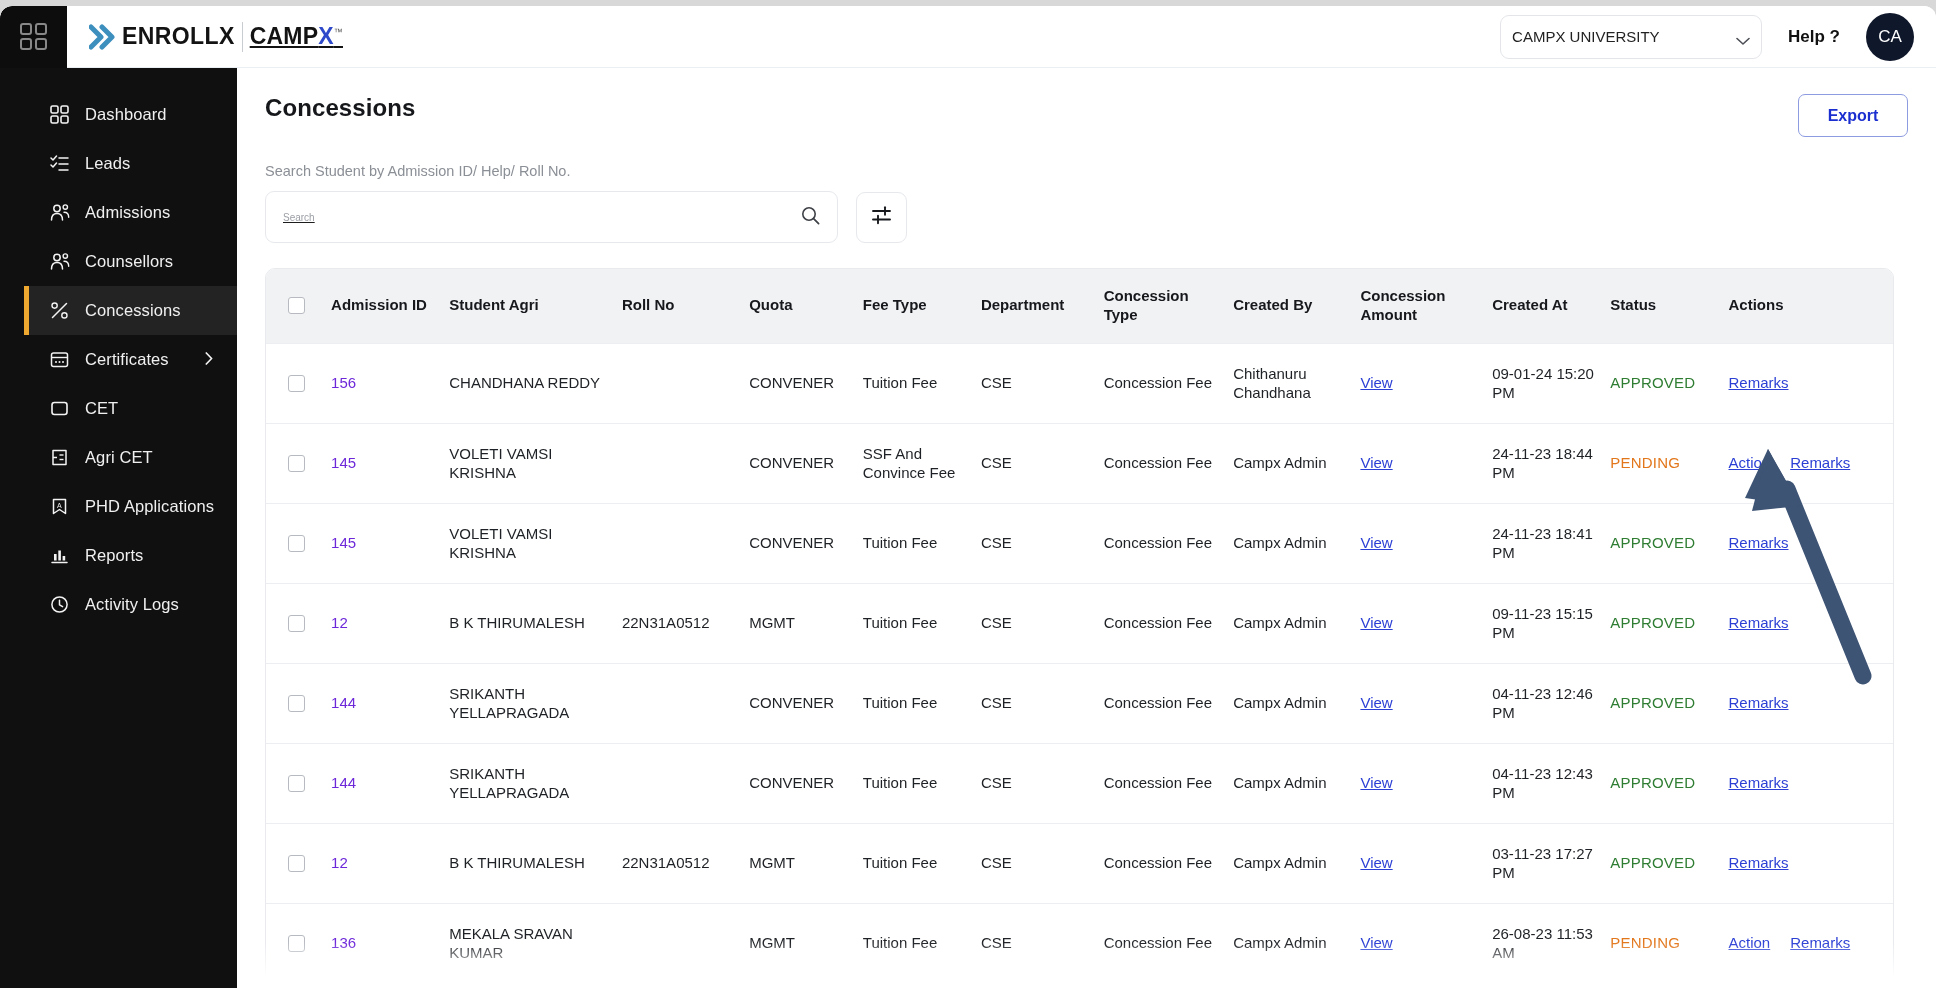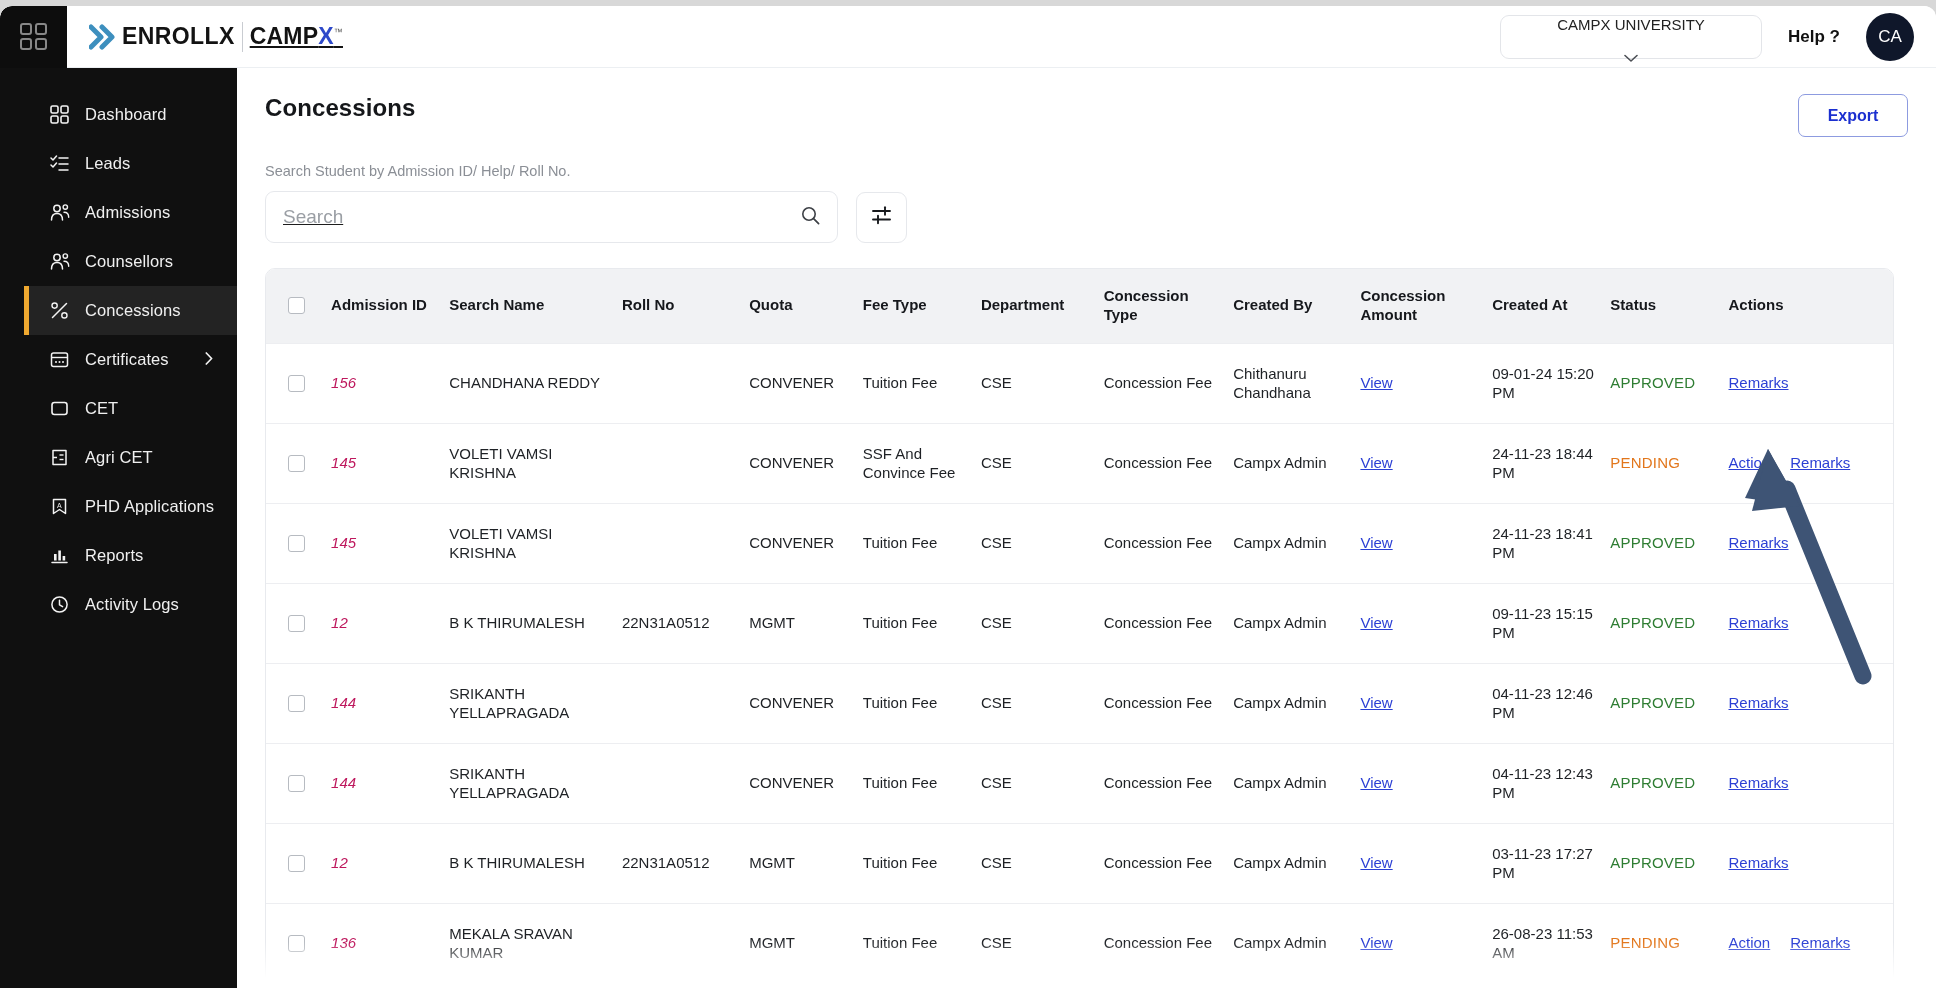--- a/index.html
+++ b/index.html
@@ -55,21 +55,21 @@
     text-decoration: underline;
   }
   .brand-campx .x { color: #2e49c9; }
   .brand-campx .tm { font-size: 9px; vertical-align: super; color:#555; font-weight:400;}
 
   .topbar-right { margin-left: auto; display:flex; align-items:center; gap: 26px; padding-right: 22px; }
   .org-select {
     width: 262px; height: 44px; border: 1px solid #e3e5e9; border-radius: 9px;
     display:flex; align-items:center; justify-content:space-between;
     padding: 0 11px; background:#fff;
-    font-size: 15px; color: #222; cursor: pointer; flex-direction: column;
+    font-size: 15px; color: #222; cursor: pointer;
   }
   .chev-dn { width:14px; height:9px; }
   .help-link { font-size: 17px; font-weight: 700; color: #111; cursor:pointer; white-space:nowrap; }
   .avatar {
     width: 48px; height: 48px; border-radius: 50%; background: #0f172a;
     color:#fff; font-size: 17px; font-weight: 400;
     display:flex; align-items:center; justify-content:center; cursor:pointer;
   }
 
   
@@ -108,21 +108,21 @@
     display:flex; align-items:center; justify-content:center; cursor:pointer;
   }
 
   .search-hint { margin-top: 26px; font-size: 14.5px; color: #8b8f96; }
   .search-row { margin-top: 12px; display:flex; align-items:center; gap: 18px; }
   .search-box {
     width: 573px; height: 52px; border: 1px solid #e6e8ec; border-radius: 9px;
     display:flex; align-items:center; padding: 0 17px; background:#fff;
   }
   .search-box input {
-    flex:1; border:0; outline:0; font-size: 19px; color:#1d1d1d;
+    flex:1; border:0; outline:0; font-size: 10px; color:#1d1d1d;
     font-family: inherit; background: transparent; text-decoration: underline;
   }
   .search-box input::placeholder { color:#9a9ea4; }
   .filter-btn {
     width: 51px; height: 51px; border:1px solid #e6e8ec; border-radius: 9px;
     background:#fff; display:flex; align-items:center; justify-content:center; cursor:pointer;
   }
 
   
   .table-wrap {
@@ -153,21 +153,21 @@
   .col-camt { width: 116px; }
   .col-cat  { width: 104px; }
   .col-status{ width: 104px; }
   .col-act  { width: 150px; }
 
   .cb {
     width: 17px; height: 17px; border: 1.5px solid #b7bbc1; border-radius: 3px;
     background:#fff; display:block; cursor:pointer;
   }
   .lnk { color:#2b3fd4; text-decoration: underline; cursor:pointer; }
-  .lnk-plain { color:#be185d; text-decoration: none; cursor:pointer;font-style:italic; }
+  .lnk-plain { color:#6d28d9; text-decoration: none; cursor:pointer; }
   .status-APPROVED { color:#2e7d32; font-size:15px; letter-spacing:.2px; }
   .status-PENDING  { color:#e2761b; font-size:15px; letter-spacing:.2px; }
   .actions-cell { display:flex; gap: 20px; }
   .bottom-fade {
     position:absolute; left:237px; right:0; bottom:0; height: 46px;
     background: linear-gradient(to bottom, rgba(255,255,255,0) 0%, #ffffff 78%);
     pointer-events:none;
   }
 
   
@@ -402,21 +402,21 @@
               <col class="col-cat">
               <col class="col-status">
             <col class="col-act">
           </colgroup>
           <thead>
             <tr>
               <th class="col-cb">
                 <span class="cb"></span>
               </th>
               <th>Admission ID</th>
-              <th>Search Name</th>
+              <th>Student Agri</th>
               <th>Roll No</th>
               <th>Quota</th>
               <th>Fee Type</th>
               <th>Department</th>
               <th>Concession Type</th>
               <th>Created By</th>
               <th>Concession Amount</th>
               <th>Created At</th>
               <th>Status</th>
               <th>Actions</th>

